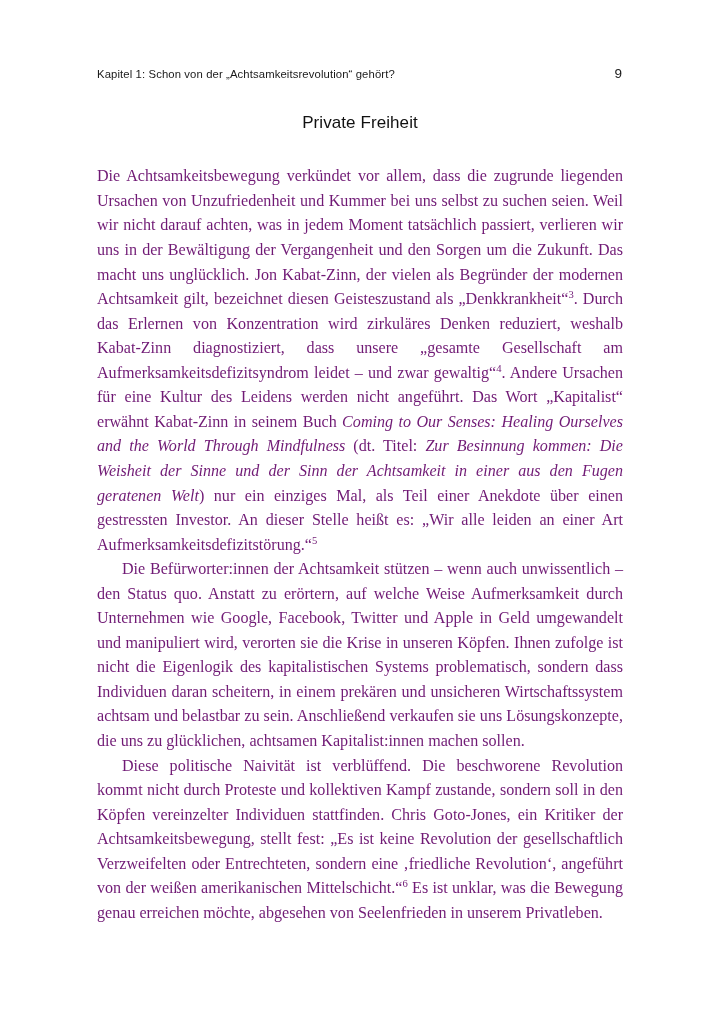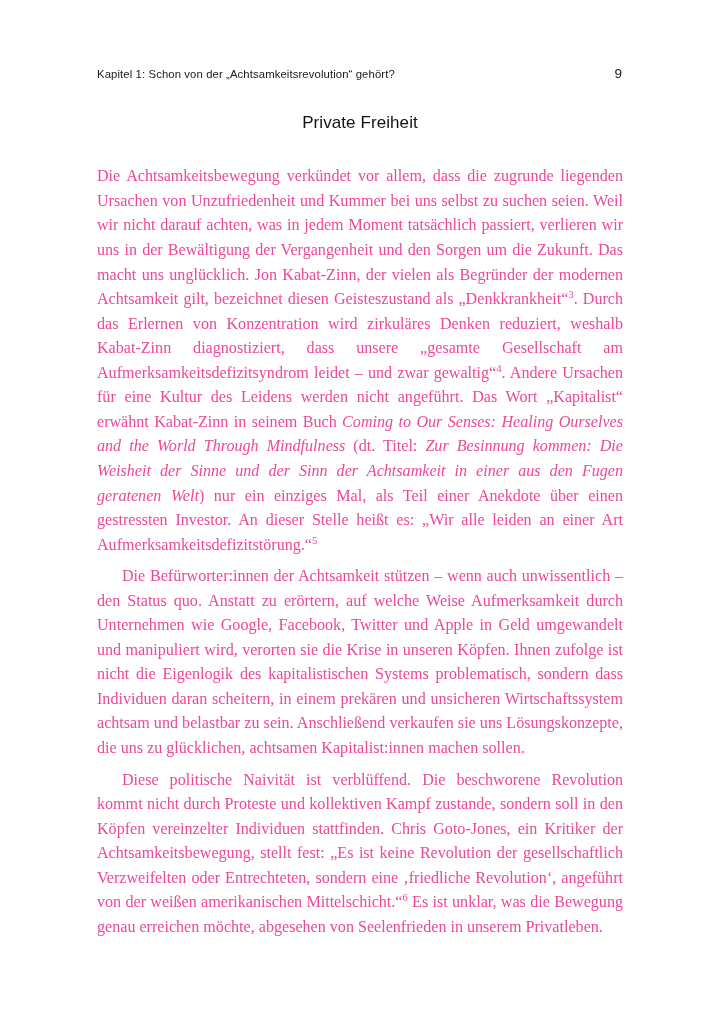--- a/index.html
+++ b/index.html
@@ -59,21 +59,21 @@
     line-height: 1.2;
     text-align: center;
   }
 
   .body-copy {
     margin: 0;
     padding: 0;
     font-family: "Liberation Serif", serif;
     font-size: 16.1px;
     line-height: 24.55px;
-    color: #ec4899;
+    color: #701a75;
     text-align: justify;
     text-justify: inter-word;
     hyphens: manual;
     -webkit-hyphens: manual;
   }
 
   .body-copy p {
     margin: 0;
     padding: 0;
     text-align: justify;
@@ -81,21 +81,20 @@
 
   
   .body-copy p.first {
     text-indent: 0;
     margin-top: 31px;
   }
 
   
   .body-copy p.indent {
     text-indent: 1.55em;
-    margin-top: 7px;
   }
 
   .body-copy i,
   .body-copy em {
     font-style: italic;
   }
 
   sup.fn {
     font-size: 0.66em;
     line-height: 0;

